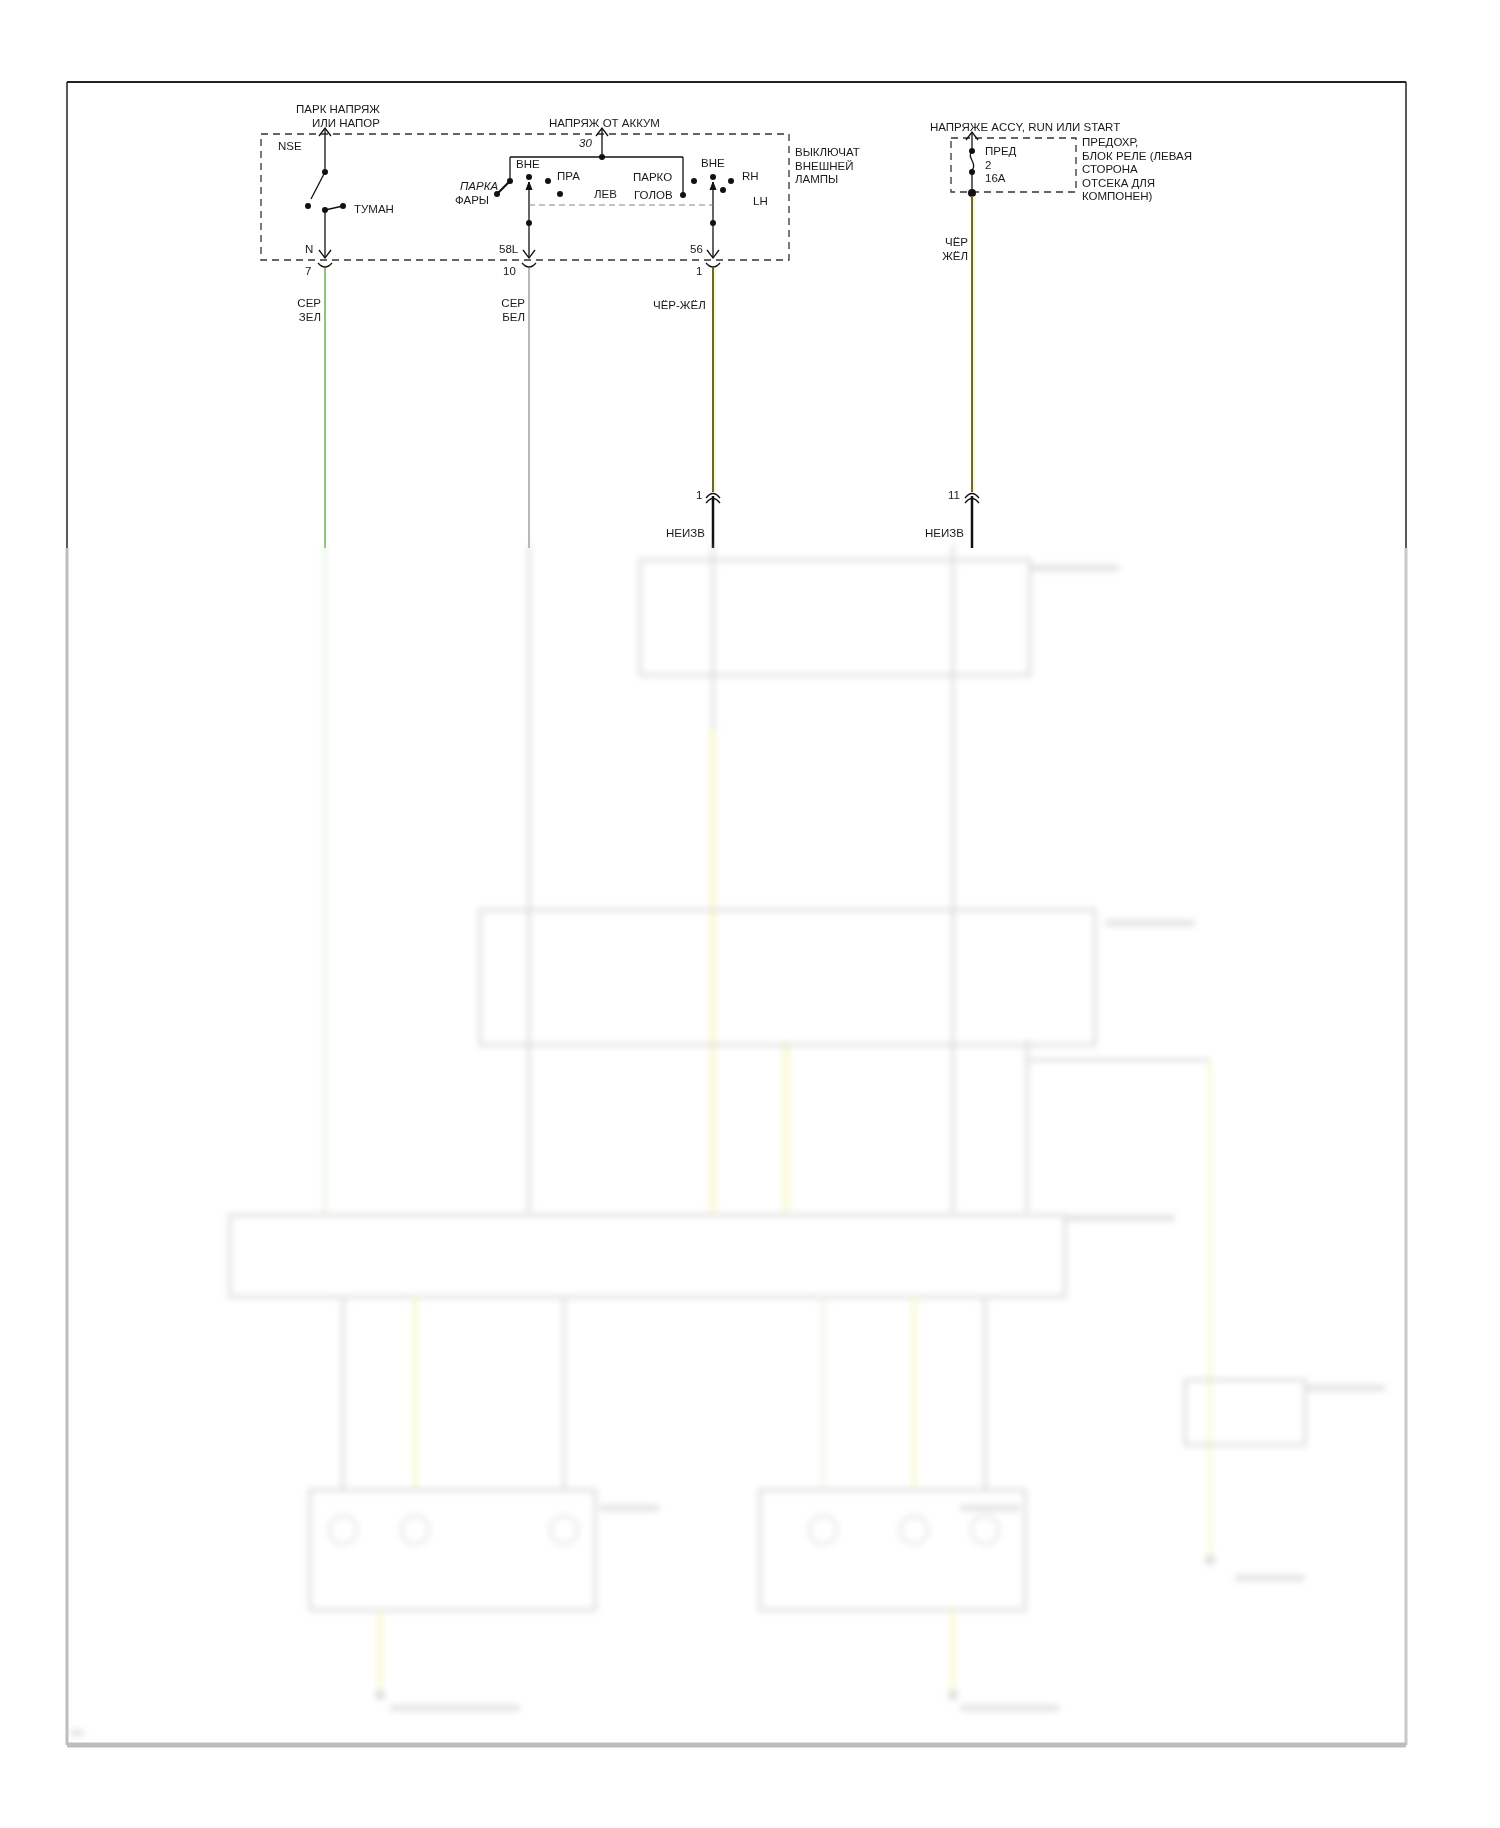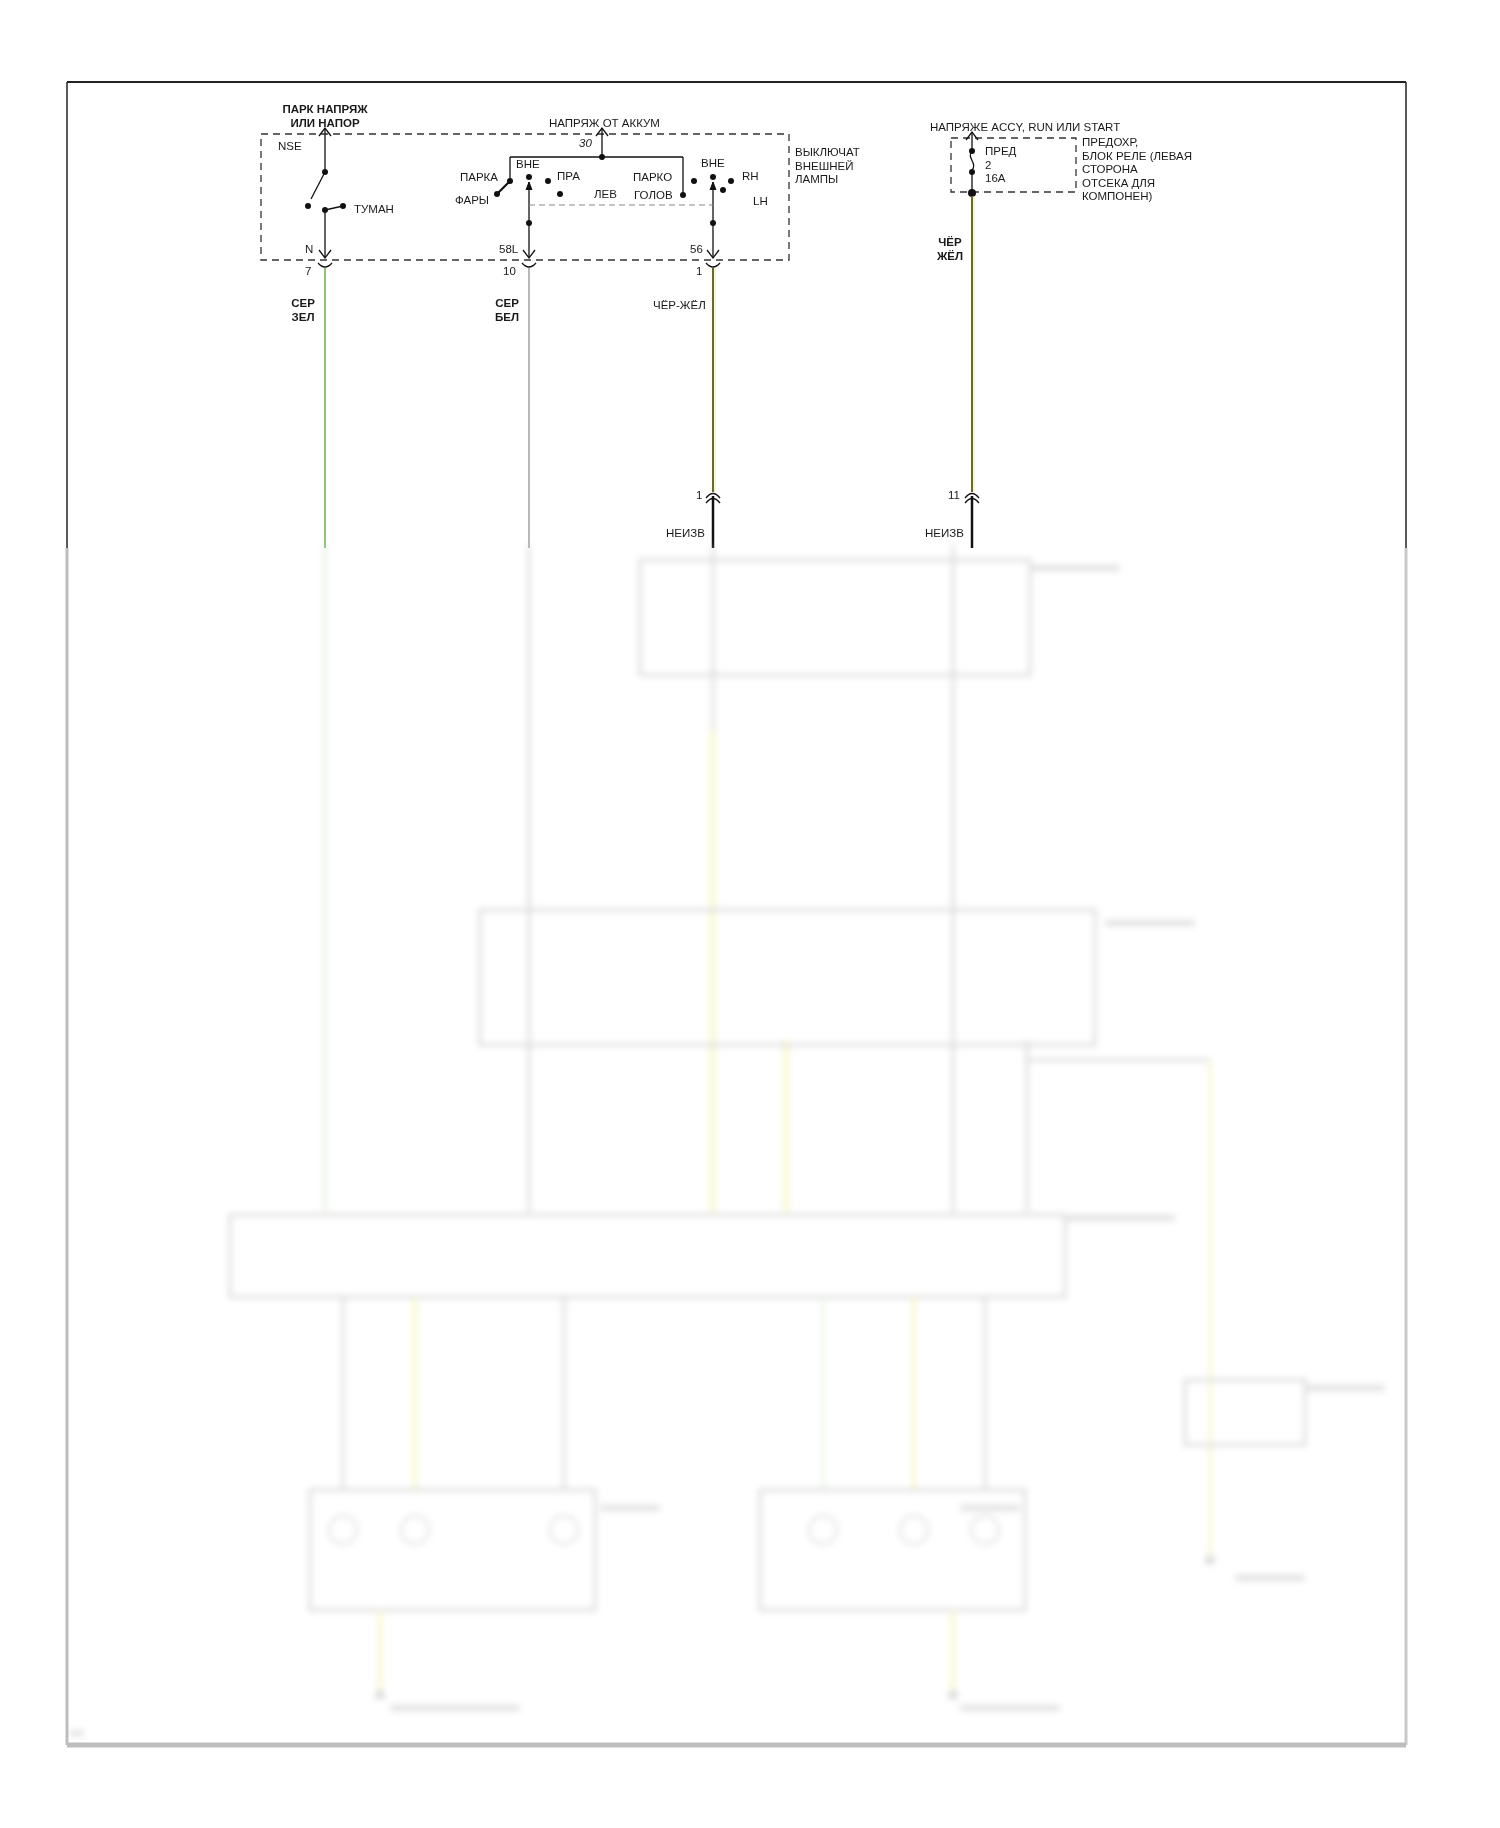--- a/index.html
+++ b/index.html
@@ -1,20 +1,20 @@
 <!DOCTYPE html>
 <html><head>
 <meta charset="utf-8">
 <style>
   html, body { margin:0; padding:0; background:#ffffff; }
   body { width:1500px; height:1828px; position:relative; overflow:hidden;
          font-family:"Liberation Sans", "DejaVu Sans", sans-serif; color:#111; }
   #schematic { position:absolute; left:0; top:0; width:1500px; height:1828px; }
   .lbl { position:absolute; font-size:11.5px; line-height:13.5px; color:#1a1a1a; white-space:nowrap; }
-  .lbl.c { text-align:center;font-weight:bold; }
+  .lbl.c { text-align:right; }
   .blur-zone { position:absolute; left:60px; top:545px; width:1360px; height:1230px; filter:blur(3px); opacity:.55; }
   .ph { position:absolute; background:#c9c9c9; height:6px; border-radius:2px; }
 </style>
 </head>
 <body>
 
 <svg id="schematic" viewBox="0 0 1500 1828" width="1500" height="1828">
 
   <g>
     <line x1="67" y1="82" x2="1406" y2="82" stroke="#222" stroke-width="2"></line>
@@ -159,21 +159,21 @@
   <div>ПАРК НАПРЯЖ</div>
   <div>ИЛИ НАПОР</div>
 </div>
 <div class="lbl" style="left:278px;top:140px;">NSE</div>
 <div class="lbl" style="left:354px;top:203px;">ТУМАН</div>
 <div class="lbl" style="left:305px;top:243px;">N</div>
 
 <div class="lbl" style="left:549px;top:117px;">НАПРЯЖ ОТ АККУМ</div>
 <div class="lbl" style="left:579px;top:137px;font-style:italic;">30</div>
 
-<div class="lbl" style="left:460px;top:171px;">ПАРКА</div>
+<div class="lbl" style="left:460px;top:180px;font-style:italic;">ПАРКА</div>
 <div class="lbl" style="left:455px;top:194px;">ФАРЫ</div>
 <div class="lbl" style="left:516px;top:158px;">ВНЕ</div>
 <div class="lbl" style="left:557px;top:170px;">ПРА</div>
 <div class="lbl" style="left:594px;top:188px;">ЛЕВ</div>
 
 <div class="lbl" style="left:633px;top:171px;">ПАРКО</div>
 <div class="lbl" style="left:634px;top:189px;">ГОЛОВ</div>
 <div class="lbl" style="left:701px;top:157px;">ВНЕ</div>
 <div class="lbl" style="left:742px;top:170px;">RH</div>
 <div class="lbl" style="left:753px;top:195px;text-align:right;">LH</div>

